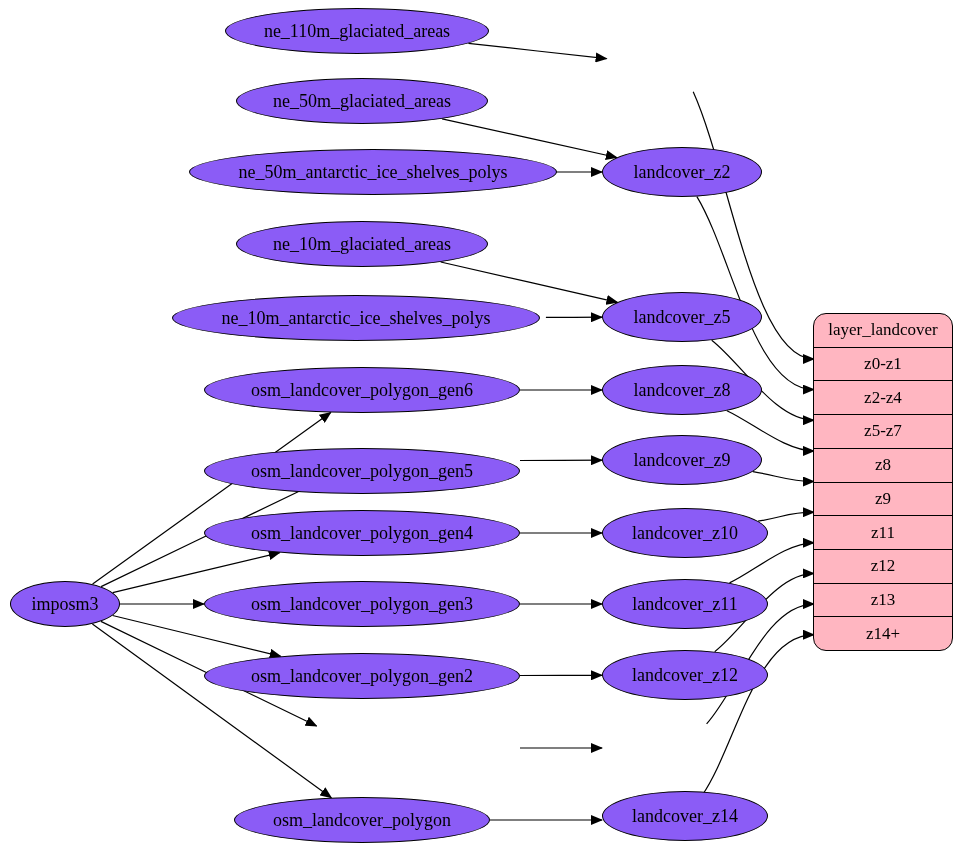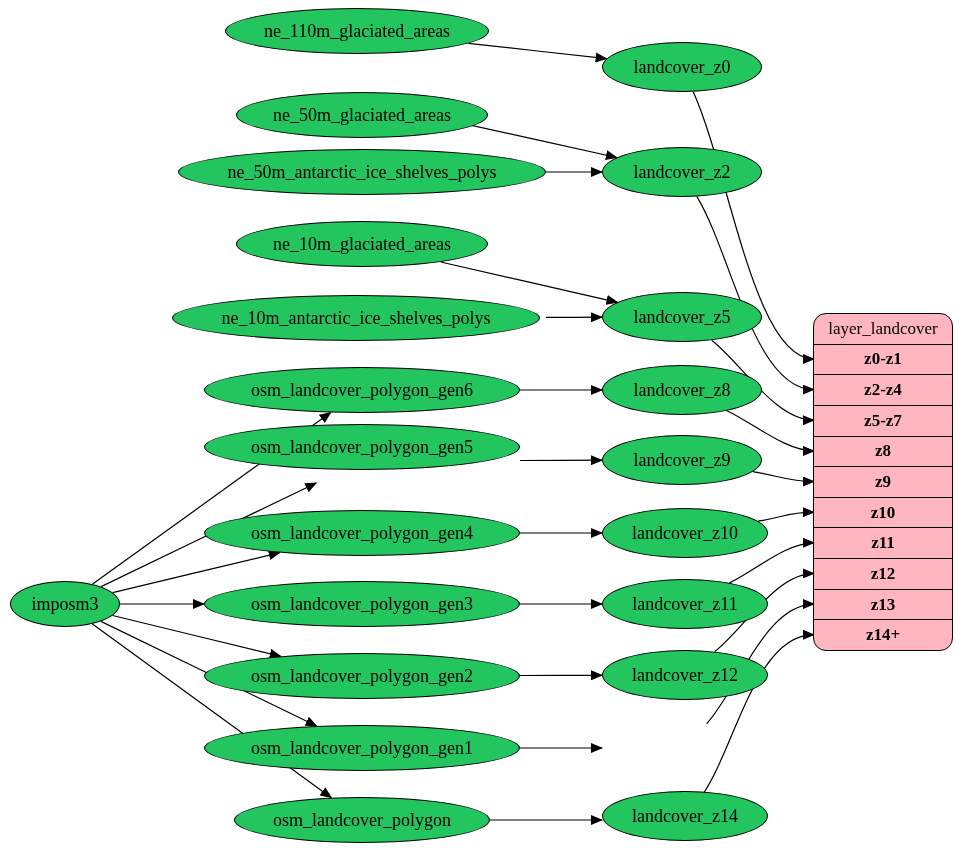--- a/index.html
+++ b/index.html
@@ -22,21 +22,21 @@
     z-index: 1;
     display: flex;
     align-items: center;
     justify-content: center;
     box-sizing: border-box;
     font-size: 18px;
     line-height: 1;
     white-space: nowrap;
   }
   .ellipse {
-    background: #22c55e;
+    background: #8b5cf6;
     border: 1.2px solid #000000;
     border-radius: 50%;
   }
   .record {
     position: absolute;
     z-index: 1;
     box-sizing: border-box;
     background: var(--record-fill, #ffb6c1);
     border: 1.4px solid #000000;
     border-radius: 13px;
@@ -48,21 +48,20 @@
   .record-row {
     flex: 1;
     display: flex;
     align-items: center;
     justify-content: center;
     box-sizing: border-box;
     white-space: nowrap;
   }
   .record-row + .record-row {
     border-top: 1.2px solid #000000;
-    font-weight: bold;
   }
 </style>
 </head>
 <body>
 
 <div id="canvas">
 
   <svg id="edges" width="957" height="851" viewBox="0 0 957 851">
     <defs>
       <marker id="arrow" markerUnits="userSpaceOnUse" markerWidth="12" markerHeight="10" refX="11" refY="5" orient="auto">
@@ -98,62 +97,56 @@
         <path d="M729.5,582.9 C754.8,570.9 785.9,542.8 814.0,542.8" fill="none" stroke="#000000" stroke-width="1.2" marker-end="url(#arrow)"></path>
         <path d="M714.7,651.7 C744.5,628.2 776.1,573.4 814.0,573.4" fill="none" stroke="#000000" stroke-width="1.2" marker-end="url(#arrow)"></path>
         <path d="M706.6,723.9 C738.8,687.9 765.7,604.1 814.0,604.1" fill="none" stroke="#000000" stroke-width="1.2" marker-end="url(#arrow)"></path>
         <path d="M702.0,795.5 C735.6,747.3 755.2,634.7 814.0,634.7" fill="none" stroke="#000000" stroke-width="1.2" marker-end="url(#arrow)"></path>
       </g>
   </svg>
 
   <div class="node ellipse" style="left:225px;top:8px;width:264px;height:46px">
     <span>ne_110m_glaciated_areas</span>
   </div>
-  <div class="node ellipse" style="left:236px;top:92px;width:252px;height:46px">
+  <div class="node ellipse" style="left:236px;top:78px;width:252px;height:46px">
     <span>ne_50m_glaciated_areas</span>
   </div>
-  <div class="node ellipse" style="left:178px;top:149px;width:368px;height:46px">
+  <div class="node ellipse" style="left:189px;top:149px;width:368px;height:46px">
     <span>ne_50m_antarctic_ice_shelves_polys</span>
   </div>
   <div class="node ellipse" style="left:236px;top:221px;width:252px;height:46px">
     <span>ne_10m_glaciated_areas</span>
   </div>
   <div class="node ellipse" style="left:172px;top:295px;width:368px;height:46px">
     <span>ne_10m_antarctic_ice_shelves_polys</span>
   </div>
 
   <div class="node ellipse" style="left:204px;top:367px;width:316px;height:46px">
     <span>osm_landcover_polygon_gen6</span>
   </div>
-  <div class="node ellipse" style="left:204px;top:424px;width:316px;height:46px">
+  <div class="node ellipse" style="left:204px;top:448px;width:316px;height:46px">
     <span>osm_landcover_polygon_gen5</span>
   </div>
   <div class="node ellipse" style="left:204px;top:510px;width:316px;height:46px">
     <span>osm_landcover_polygon_gen4</span>
   </div>
   <div class="node ellipse" style="left:204px;top:581px;width:316px;height:46px">
     <span>osm_landcover_polygon_gen3</span>
   </div>
   <div class="node ellipse" style="left:204px;top:653px;width:316px;height:46px">
     <span>osm_landcover_polygon_gen2</span>
   </div>
-  <div class="node ellipse" style="left:204px;top:725px;width:316px;height:46px">
-    <span>osm_landcover_polygon_gen1</span>
-  </div>
   <div class="node ellipse" style="left:234px;top:797px;width:256px;height:46px">
     <span>osm_landcover_polygon</span>
   </div>
 
   <div class="node ellipse" style="left:10px;top:581px;width:110px;height:46px">
     <span>imposm3</span>
   </div>
 
-  <div class="node ellipse" style="left:602px;top:42px;width:160px;height:50px">
-    <span>landcover_z0</span>
-  </div>
   <div class="node ellipse" style="left:602px;top:147px;width:160px;height:50px">
     <span>landcover_z2</span>
   </div>
   <div class="node ellipse" style="left:602px;top:292px;width:160px;height:50px">
     <span>landcover_z5</span>
   </div>
   <div class="node ellipse" style="left:602px;top:365px;width:160px;height:50px">
     <span>landcover_z8</span>
   </div>
   <div class="node ellipse" style="left:602px;top:435px;width:160px;height:50px">
@@ -172,20 +165,19 @@
     <span>landcover_z14</span>
   </div>
 
   <div class="record" style="left:813px;top:313px;width:140px;height:338px">
     <div class="record-row">layer_landcover</div>
     <div class="record-row">z0-z1</div>
     <div class="record-row">z2-z4</div>
     <div class="record-row">z5-z7</div>
     <div class="record-row">z8</div>
     <div class="record-row">z9</div>
-    <div class="record-row">z10</div>
     <div class="record-row">z11</div>
     <div class="record-row">z12</div>
     <div class="record-row">z13</div>
     <div class="record-row">z14+</div>
   </div>
 
 </div>
 
 </body></html>

